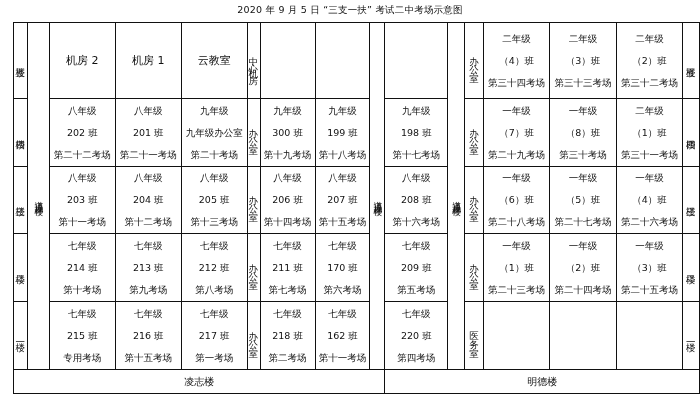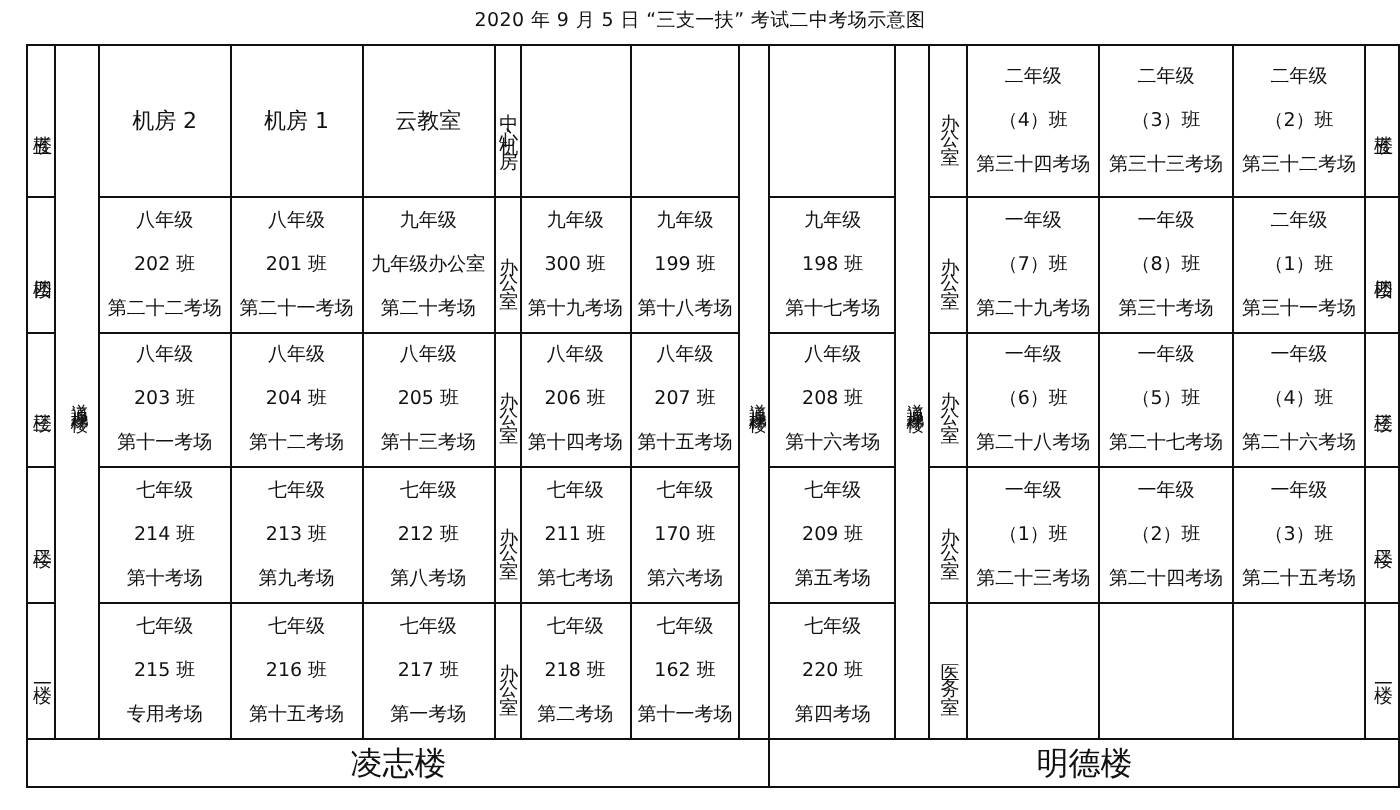--- a/index.html
+++ b/index.html
@@ -11,21 +11,21 @@
                table-layout:fixed; font-size:9.5px; }
   table.plan td { border:1px solid #111; padding:0; text-align:center; vertical-align:middle;
                   line-height:1; }
   .floor { font-size:10px; }
   .vert { writing-mode:vertical-rl; text-orientation:upright; letter-spacing:-1px;
           font-size:9.5px; margin:0 auto; }
   .room .l { display:block; height:22px; line-height:22px; white-space:nowrap; }
   .big { font-size:11px; }
   .nob-t { border-top:none !important; }
   .nob-b { border-bottom:none !important; }
-  .foot { height:24px; font-size:16px; }
+  .foot { height:24px; font-size:10px; }
 </style>
 </head>
 <body>
 
 <div class="title">2020 年 9 月 5 日 “三支一扶” 考试二中考场示意图</div>
 
 <table class="plan">
   <colgroup>
     <col style="width:14px">
       <col style="width:22px">

